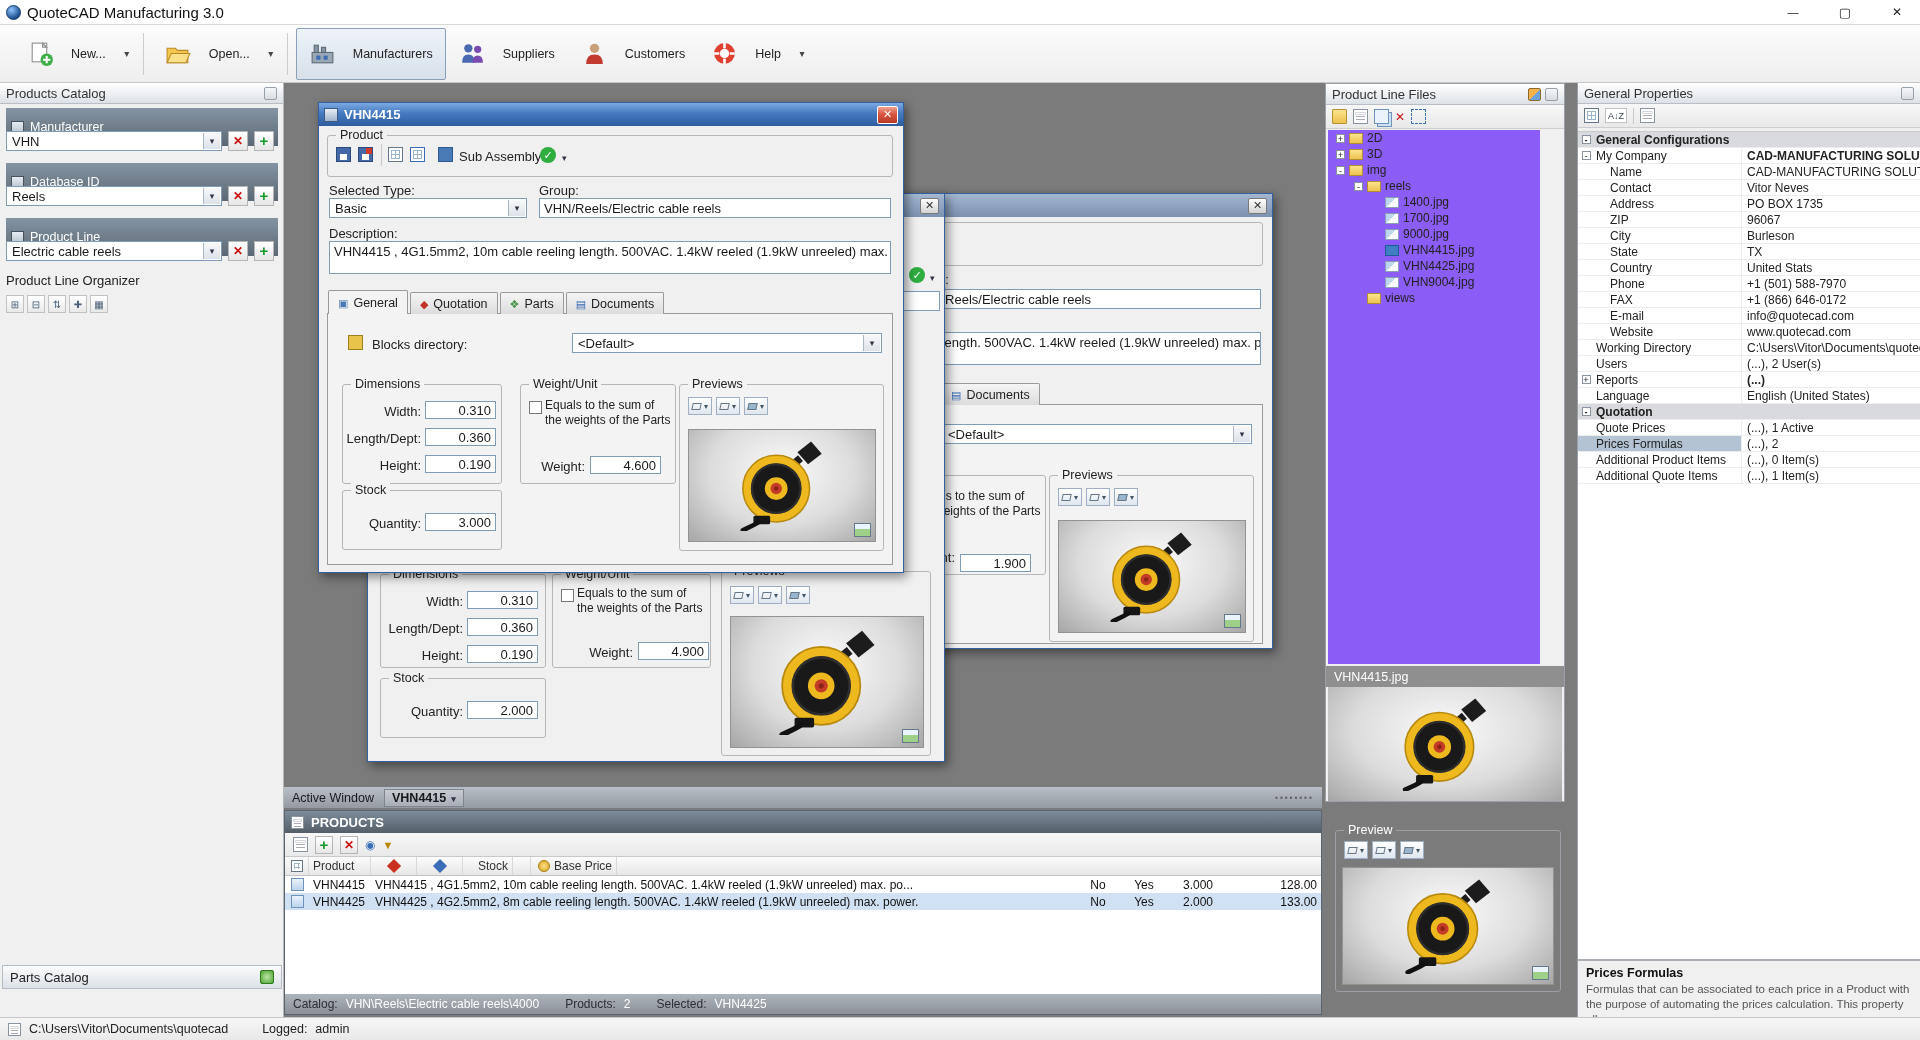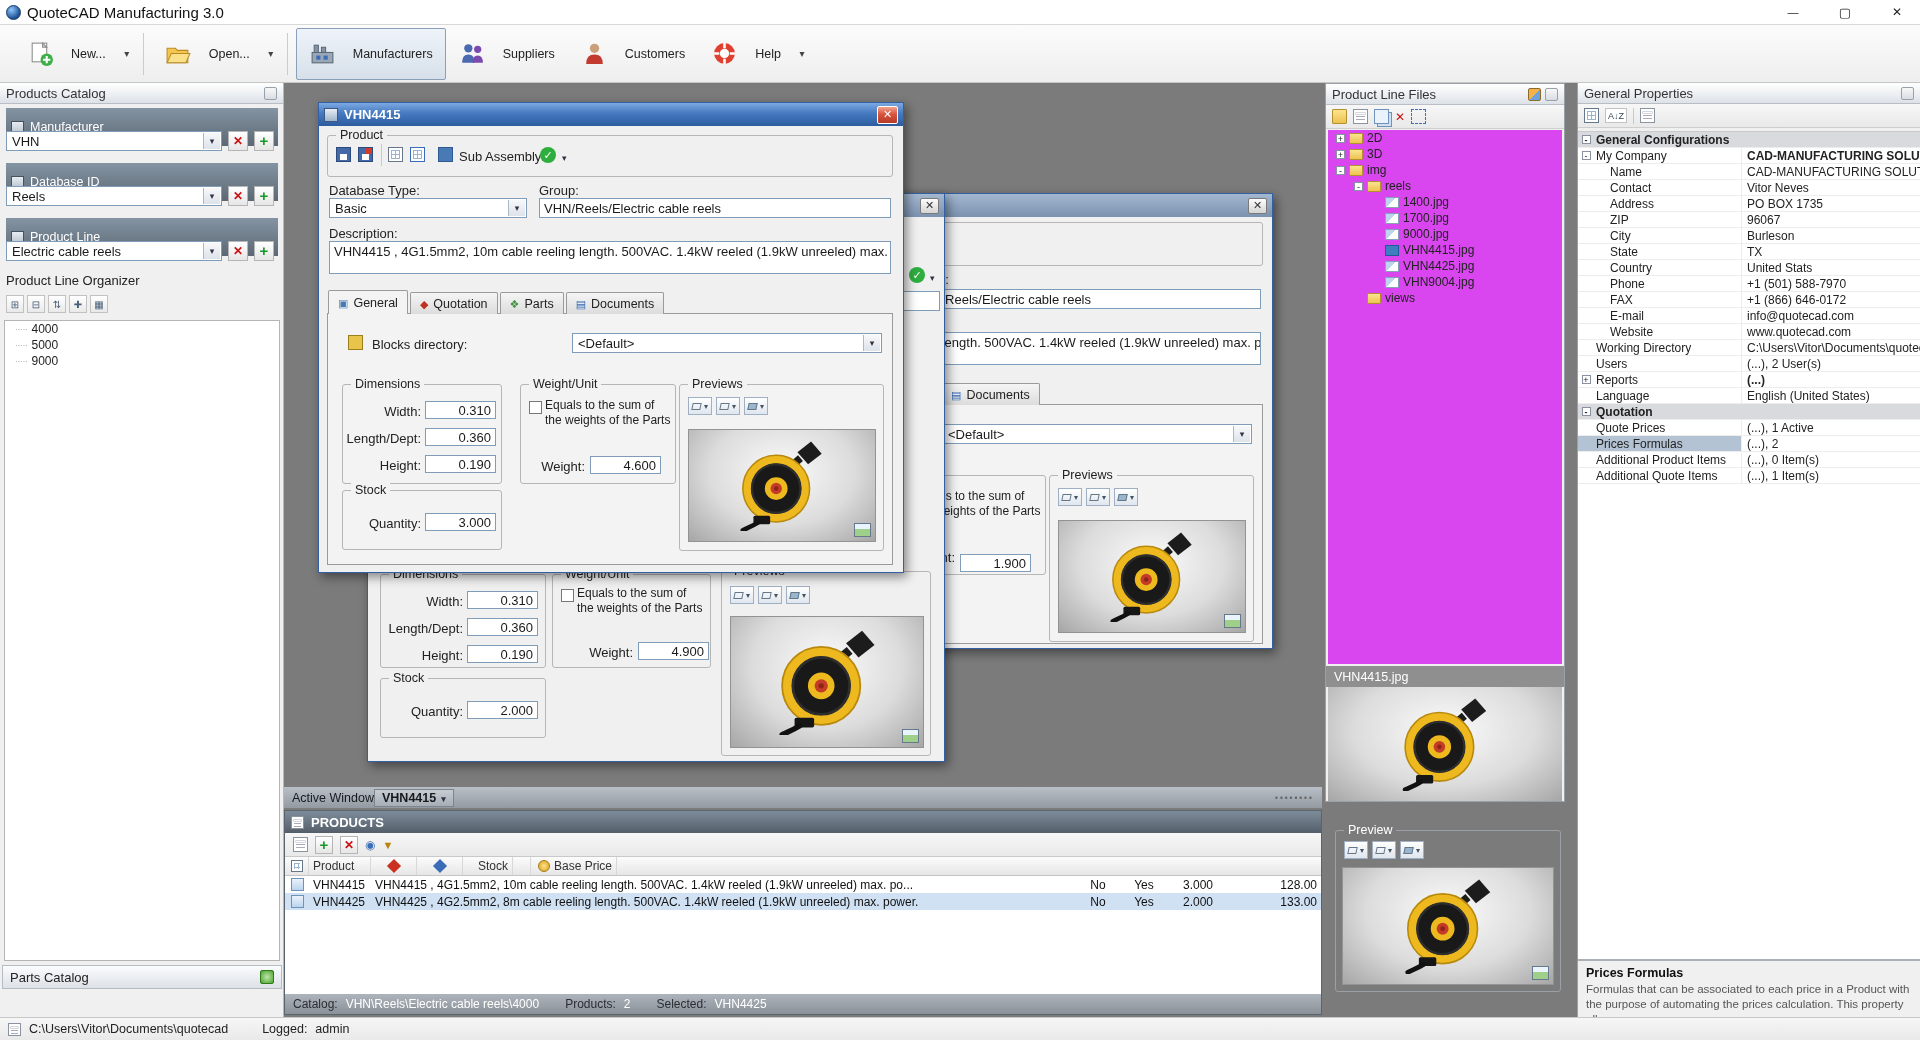--- a/index.html
+++ b/index.html
@@ -102,21 +102,21 @@
 .tabpanel .gb-t{background:#f3f3f3}
 .pv-toolbar{position:absolute;display:flex;gap:4px}
 .pv-btn{height:18px;border:1px solid #9fb0c4;background:linear-gradient(#fff,#dfe6ee);display:flex;align-items:center;padding:0 3px;gap:3px;font-size:8px;color:#456}
 .pv-btn .shape{width:9px;height:7px;border:1px solid #678;transform:skewX(-12deg)}
 .pv-btn::after{content:"▾";font-size:8px}
 .pv-img{position:absolute;background:radial-gradient(ellipse at 50% 38%,#fbfbfb,#dcdcdc 55%,#a6a6a6);border:1px solid #939393;display:flex;align-items:center;justify-content:center;overflow:hidden}
 .pv-img .reel-slot{width:64%;height:82%;display:block}
 .pv-img svg{width:100%;height:100%}
 .img-badge{position:absolute;right:4px;bottom:4px;width:17px;height:14px;border:1px solid #66788c;background:linear-gradient(180deg,#eaf4ff 45%,#9fd08a 45%)}
 
-#active-bar{position:absolute;left:284px;top:787px;width:1038px;height:21px;background:linear-gradient(#b9bfc6,#939aa2);display:flex;align-items:center;padding:8px 8px;font-size:12.5px;color:#17191c}
+#active-bar{position:absolute;left:284px;top:787px;width:1038px;height:21px;background:linear-gradient(#b9bfc6,#939aa2);display:flex;align-items:center;padding:8px 8px;gap:10px;font-size:12.5px;color:#17191c}
 #active-bar .chip{display:flex;align-items:center;gap:5px;padding:1px 7px;border:1px solid #7d848c;background:linear-gradient(#c6ccd2,#a7aeb6);font-weight:bold}
 #products-panel{position:absolute;left:284px;top:810px;width:1038px;height:205px;background:#fff;border:1px solid #5a646e}
 .pp-hdr{height:22px;background:linear-gradient(#7e8c9a,#535e69);display:flex;align-items:center;gap:7px;padding:0 6px;color:#fff;font-weight:bold;font-size:13px}
 .pp-toolbar{height:24px;background:linear-gradient(#f7f7f7,#e9e9e9);border-bottom:1px solid #c9c9c9;display:flex;align-items:center;gap:7px;padding:0 8px}
 .tbl-hdr{height:19px;background:linear-gradient(#fcfcfc,#e6e6e6);border-bottom:1px solid #c5c5c5;display:flex;align-items:center;font-size:12px;color:#333}
 .tbl-hdr>span{border-right:1px solid #d8d8d8;height:100%;display:flex;align-items:center;padding:0 4px;gap:4px}
 .prod-row{height:17px;display:flex;align-items:center;font-size:12px;color:#111;background:#fff}
 .prod-row.sel{background:#cfe1f3}
 .prod-row>span{padding:0 4px;display:flex;align-items:center;gap:4px;overflow:hidden;white-space:nowrap}
 .c-ico{width:24px;flex:none;justify-content:center}
@@ -126,21 +126,21 @@
 .c-yes{width:46px;flex:none;justify-content:center}
 .c-stock{width:50px;flex:none;justify-content:flex-end}
 .c-gap{width:18px;flex:none}
 .c-price{width:86px;flex:none;justify-content:flex-end}
 .mi-prodfile{width:13px;height:13px;background:linear-gradient(#eaf2fb,#bcd4ee);border:1px solid #6e93bb}
 .pp-status{position:absolute;left:0;right:0;bottom:0;height:20px;background:linear-gradient(#aeb4bb,#8a9199);display:flex;align-items:center;gap:8px;padding:0 8px;font-size:12px;color:#2a2d31}
 .pp-status .v{color:#fff}
 
 #files-panel{position:absolute;left:1325px;top:83px;width:240px;height:719px;background:#f0f0f0;border:1px solid #9aa0a8}
 .fp-toolbar{height:24px;display:flex;align-items:center;gap:6px;padding:0 6px;background:linear-gradient(#f7f7f7,#e9e9e9);border-bottom:1px solid #cecece}
-.ftree{position:absolute;left:2px;top:46px;width:234px;height:534px;background:#d946ef;overflow:hidden}
+.ftree{position:absolute;left:2px;top:46px;width:212px;height:534px;background:#8b5cf6;overflow:hidden}
 .ftree-row{display:flex;align-items:center;height:16px;font-size:12px;color:#222}
 .d1{padding-left:8px}.d2{padding-left:26px}.d3{padding-left:44px}
 .ftree-row .exp{margin-right:4px}
 .fico{width:14px;height:11px;margin-right:4px;flex:none}
 .folder .fico{background:linear-gradient(#fbe48e,#edc24e);border:1px solid #b5902e;border-radius:1px}
 .img .fico{background:linear-gradient(135deg,#bcd6f0 45%,#fff 45%);border:1px solid #8aa0b8}
 .imgsel .fico{background:#3f7ec2;border:1px solid #225a96}
 .fp-caption{position:absolute;left:0px;top:582px;width:238px;height:21px;background:#8f8f8f;color:#fff;display:flex;align-items:center;padding:0 8px;font-size:12.5px}
 #files-panel .pv-img{left:2px;top:603px;width:234px;height:114px;border:none}
 
@@ -279,34 +279,20 @@
     <div class="sq-btn glyph-plus" style="left:254px;top:158px"></div>
 
     <div class="lbl" style="left:6px;top:190px">Product Line Organizer</div>
     <div class="org-toolbar" style="left:6px;top:212px">
       <span class="og">⊞</span>
       <span class="og">⊟</span>
       <span class="og">⇅</span>
       <span class="og">✚</span>
       <span class="og">▦</span>
     </div>
-    <div class="org-tree" style="left:4px;top:237px;width:276px;height:641px">
-
-        <div class="org-row">
-          <span>4000</span>
-        </div>
-
-        <div class="org-row">
-          <span>5000</span>
-        </div>
-
-        <div class="org-row">
-          <span>9000</span>
-        </div>
-      </div>
     <div class="bottom-bar" style="left:2px;top:882px;width:280px">
       <span>Parts Catalog</span>
       <span class="bb-ico green"></span>
     </div>
     <div class="bottom-bar" style="left:2px;top:939px;width:280px">
       <span>My Documents</span>
       <span class="bb-ico blue"></span>
     </div>
   </div>
 
@@ -445,21 +431,21 @@
       <span class="mi mi-floppy" style="position:absolute;left:8px;top:11px"></span>
       <span class="mi mi-floppy red" style="position:absolute;left:30px;top:11px"></span>
       <span style="position:absolute;left:53px;top:8px;width:1px;height:22px;background:#c9c9c9"></span>
       <span class="mi mi-grid" style="position:absolute;left:60px;top:11px"></span>
       <span class="mi mi-grid" style="position:absolute;left:82px;top:11px;border-color:#3a6db8"></span>
       <span class="mi mi-sub" style="position:absolute;left:110px;top:11px"></span>
       <span class="lbl" style="left:131px;top:13px">Sub Assembly:</span>
       <span class="mi mi-check" style="position:absolute;left:212px;top:11px"></span>
       <span class="arrow-mini" style="position:absolute;left:234px;top:13px"></span>
     </div>
-    <div class="lbl" style="left:10px;top:80px">Database Type:</div>
+    <div class="lbl" style="left:10px;top:80px">Selected Type:</div>
     <div class="combo" style="left:10px;top:95px;width:198px">
       <span>Basic</span>
         <span class="ca"></span>
     </div>
     <div class="lbl" style="left:220px;top:80px">Group:</div>
     <div class="fld l" style="left:220px;top:95px;width:352px;height:20px">VHN/Reels/Electric cable reels</div>
     <div class="lbl" style="left:10px;top:123px">Description:</div>
     <div class="fld l" style="left:10px;top:138px;width:562px;height:33px;align-items:flex-start;padding-top:2px">VHN4415 , 4G1.5mm2, 10m cable reeling length. 500VAC. 1.4kW reeled (1.9kW unreeled) max. power.</div>
     <div class="tabs" style="left:9px;top:189px">
 

